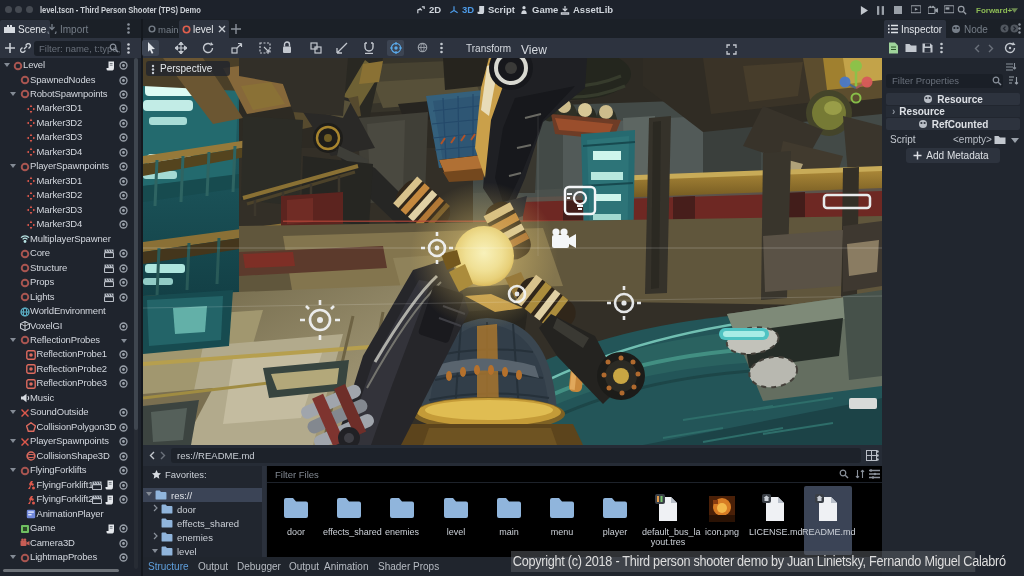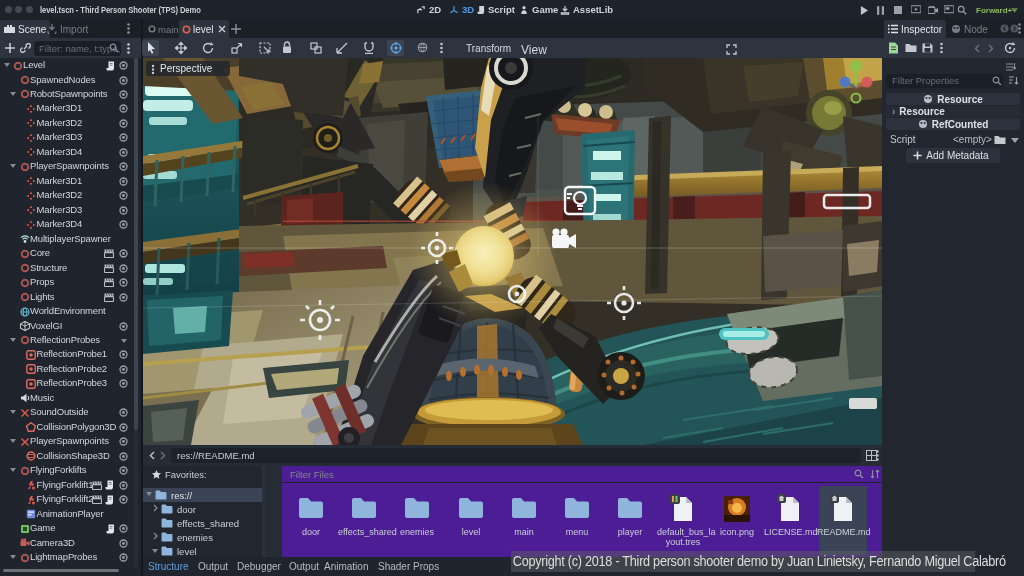--- a/index.html
+++ b/index.html
@@ -1026,21 +1026,21 @@
         </svg>
       <div class="abs" style="left:34px;top:66px;font-size:9.5px;color:#ccd1d8">enemies</div>
       <span class="arr" style="left:9px;top:83px"></span>
       <svg class="abs" style="left:18px;top:80px" width="12" height="10" viewBox="0 0 26 22">
           <use href="#i-fold"></use>
         </svg>
       <div class="abs" style="left:34px;top:80px;font-size:9.5px;color:#ccd1d8">level</div>
     </div>
     <div class="abs" style="left:119px;top:21px;width:4px;height:91px;background:#2b313c"></div>
 
-    <div class="abs" style="left:139px;top:21px;width:616px;height:91px;background:#4c1d95">
+    <div class="abs" style="left:124px;top:21px;width:616px;height:91px;background:#000000">
       <div class="abs" style="left:8px;top:3px;font-size:9.5px;color:#828992">Filter Files</div>
       <svg class="abs" style="left:572px;top:3px" width="10" height="10" viewBox="0 0 10 10">
           <circle cx="4" cy="4" r="2.8" stroke="#8a919b" fill="none" stroke-width="1.2"></circle>
           <path d="M6.2 6.2 L9 9" stroke="#8a919b" stroke-width="1.4"></path>
         </svg>
       <svg class="abs" style="left:588px;top:3px" width="10" height="10" viewBox="0 0 10 10">
           <path d="M2.5 1 V9 M2.5 9 L1 7 M2.5 9 L4 7 M7.5 9 V1 M7.5 1 L6 3 M7.5 1 L9 3" stroke="#8a919b" stroke-width="1.1" fill="none"></path>
         </svg>
       <svg class="abs" style="left:602px;top:3px" width="11" height="10" viewBox="0 0 11 10">
           <path d="M0 1.5 H11 M0 5 H11 M0 8.5 H11" stroke="#8a919b" stroke-width="1.4"></path>

